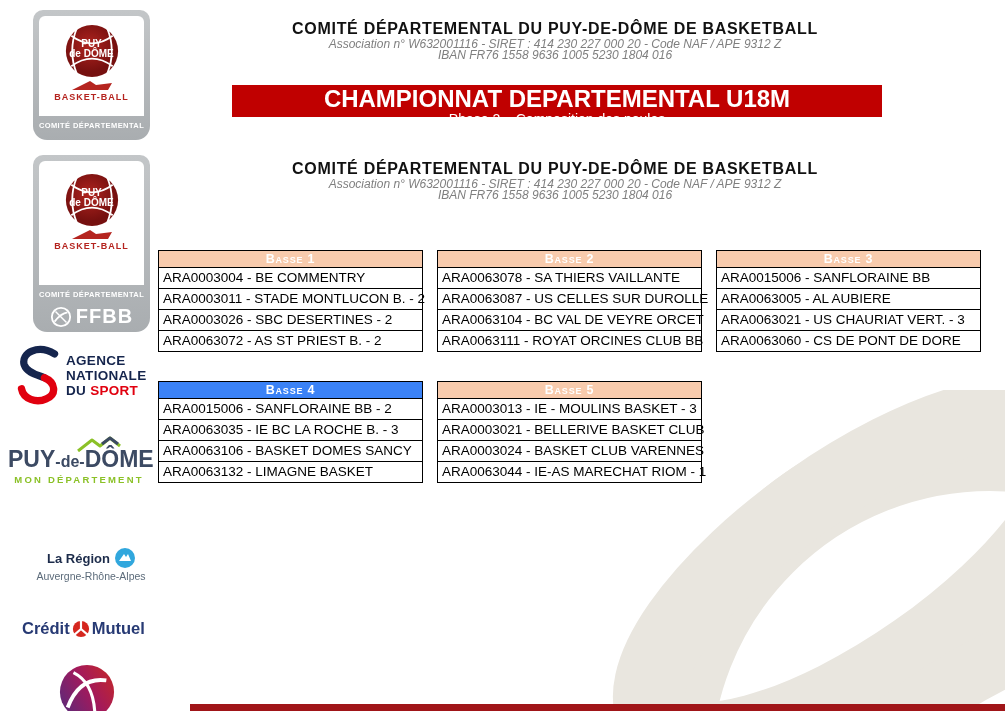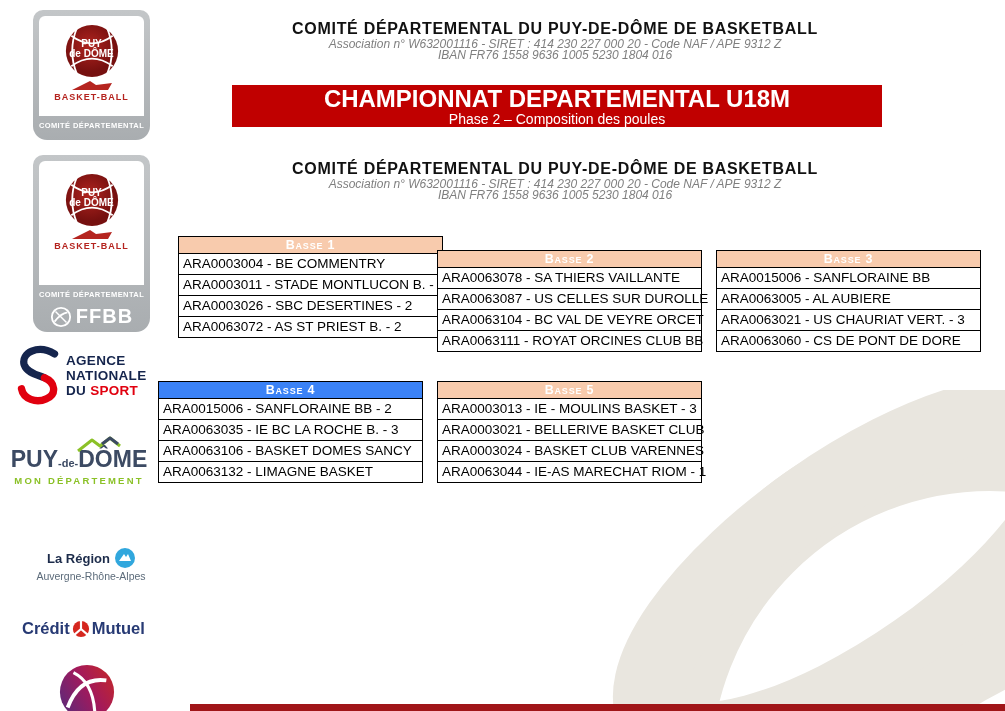--- a/index.html
+++ b/index.html
@@ -8,32 +8,32 @@
 
   
   .watermark{position:absolute;left:600px;top:390px;width:405px;height:321px;z-index:0;}
 
   
   .org-header{position:absolute;left:205px;width:700px;text-align:center;z-index:2;}
   .org-title{font-size:16px;font-weight:bold;letter-spacing:.7px;color:#111;}
   .org-sub{font-size:12px;font-style:italic;color:#7f7f7f;line-height:10px;margin-top:1px;}
 
   
-  .banner{position:absolute;left:232px;top:85px;width:650px;height:42px;z-index:2;
+  .banner{position:absolute;left:232px;top:85px;width:650px;height:32px;z-index:2;
           text-align:center;color:#fff;}
   .banner-title{font-size:24px;font-weight:bold;line-height:26px;padding-top:1px;}
   .banner-subtitle{font-size:14px;line-height:15px;}
 
   
   .pool-table{position:absolute;width:263px;border:1px solid #000;background:#fff;z-index:2;}
   .pool-header{height:16px;line-height:16px;border-bottom:1px solid #000;text-align:center;
                color:#fff;font-weight:bold;font-size:12.5px;font-variant:small-caps;letter-spacing:.8px;}
   .pool-row{height:20px;line-height:20px;font-size:13.5px;padding-left:4px;background:#fff;white-space:nowrap;}
   .pool-row + .pool-row{border-top:1px solid #000;}
-  .t1{left:158px;top:236px;margin-left:20px;} .t2{left:437px;top:250px;} .t3{left:716px;top:250px;}
+  .t1{left:158px;top:250px;} .t2{left:437px;top:250px;} .t3{left:716px;top:250px;}
   .t4{left:158px;top:381px;} .t5{left:437px;top:381px;}
 
   
   .badge{position:absolute;left:33px;width:117px;background:linear-gradient(#c3c6c8,#a9adb0);
          border-radius:10px 10px 14px 14px;z-index:2;text-align:center;}
   .b1{top:10px;height:130px;} .b2{top:155px;height:177px;}
   .badge-inner{position:absolute;left:6px;right:6px;top:6px;background:#fff;border-radius:6px 6px 0 0;}
   .b1 .badge-inner{height:100px;} .b2 .badge-inner{height:124px;}
   .badge-ball{position:relative;width:54px;height:54px;margin:8px auto 0;}
   .badge-ball svg{position:absolute;left:0;top:0;}
@@ -47,21 +47,21 @@
               color:#fff;font-weight:bold;font-size:20px;letter-spacing:1px;}
 
   
   .ans{position:absolute;left:16px;top:345px;display:flex;align-items:center;gap:6px;z-index:2;}
   .ans-text{font-size:13.5px;font-weight:bold;color:#15254d;line-height:15px;letter-spacing:.3px;}
   .ans-sport{color:#e1000f;}
 
   
   .pdd{position:absolute;left:8px;top:447px;width:142px;text-align:center;z-index:2;}
   .pdd-name{color:#3c4a63;font-weight:bold;font-size:23px;line-height:24px;white-space:nowrap;}
-  .pdd-name .small{font-size:11px;}
+  .pdd-name .small{font-size:16px;}
   .pdd-tag{color:#8bc127;font-weight:bold;font-size:9.5px;letter-spacing:2.2px;margin-top:0px;}
   .pdd-mountains{position:absolute;right:18px;top:-11px;}
 
   
   .region{position:absolute;left:35px;top:548px;width:112px;text-align:center;z-index:2;}
   .region-name{display:flex;align-items:center;justify-content:center;gap:5px;
                color:#1c2b4a;font-weight:bold;font-size:13px;}
   .region-sub{font-size:10.5px;color:#5c6b7a;margin-top:2px;}
 
   

